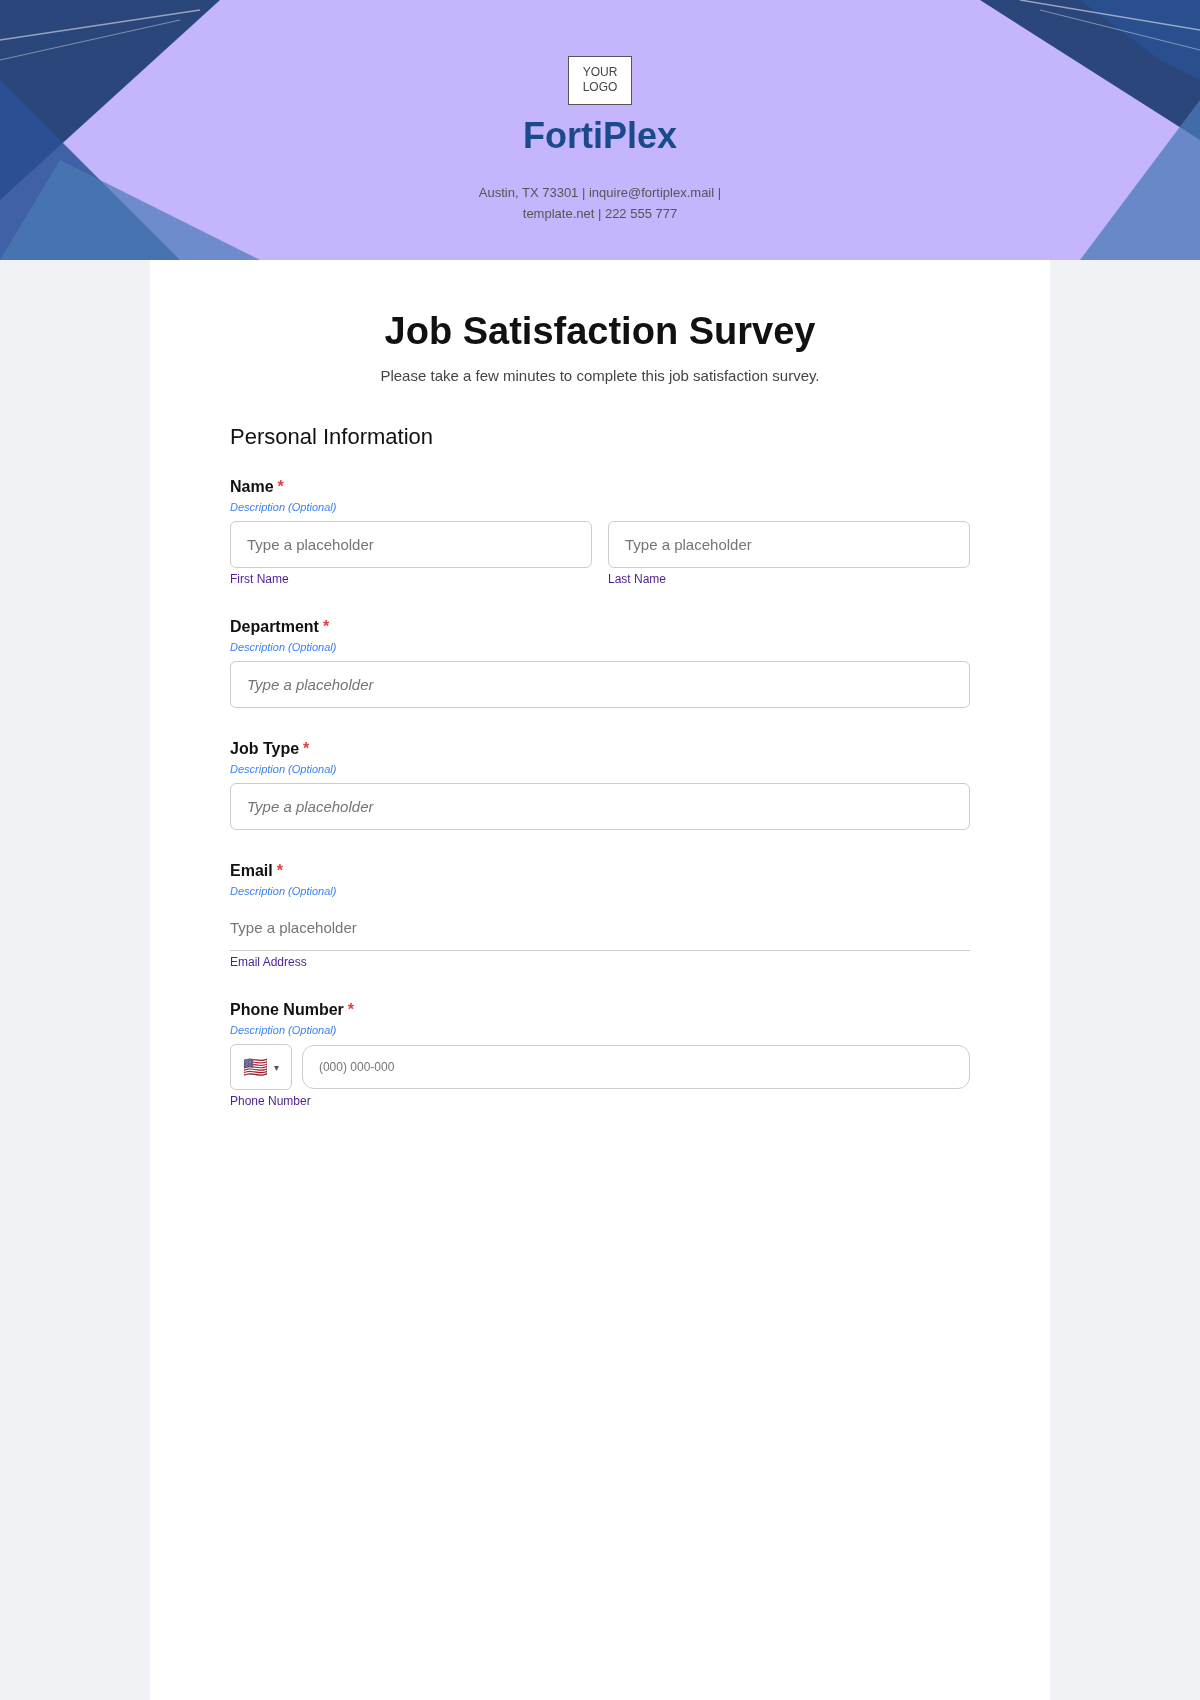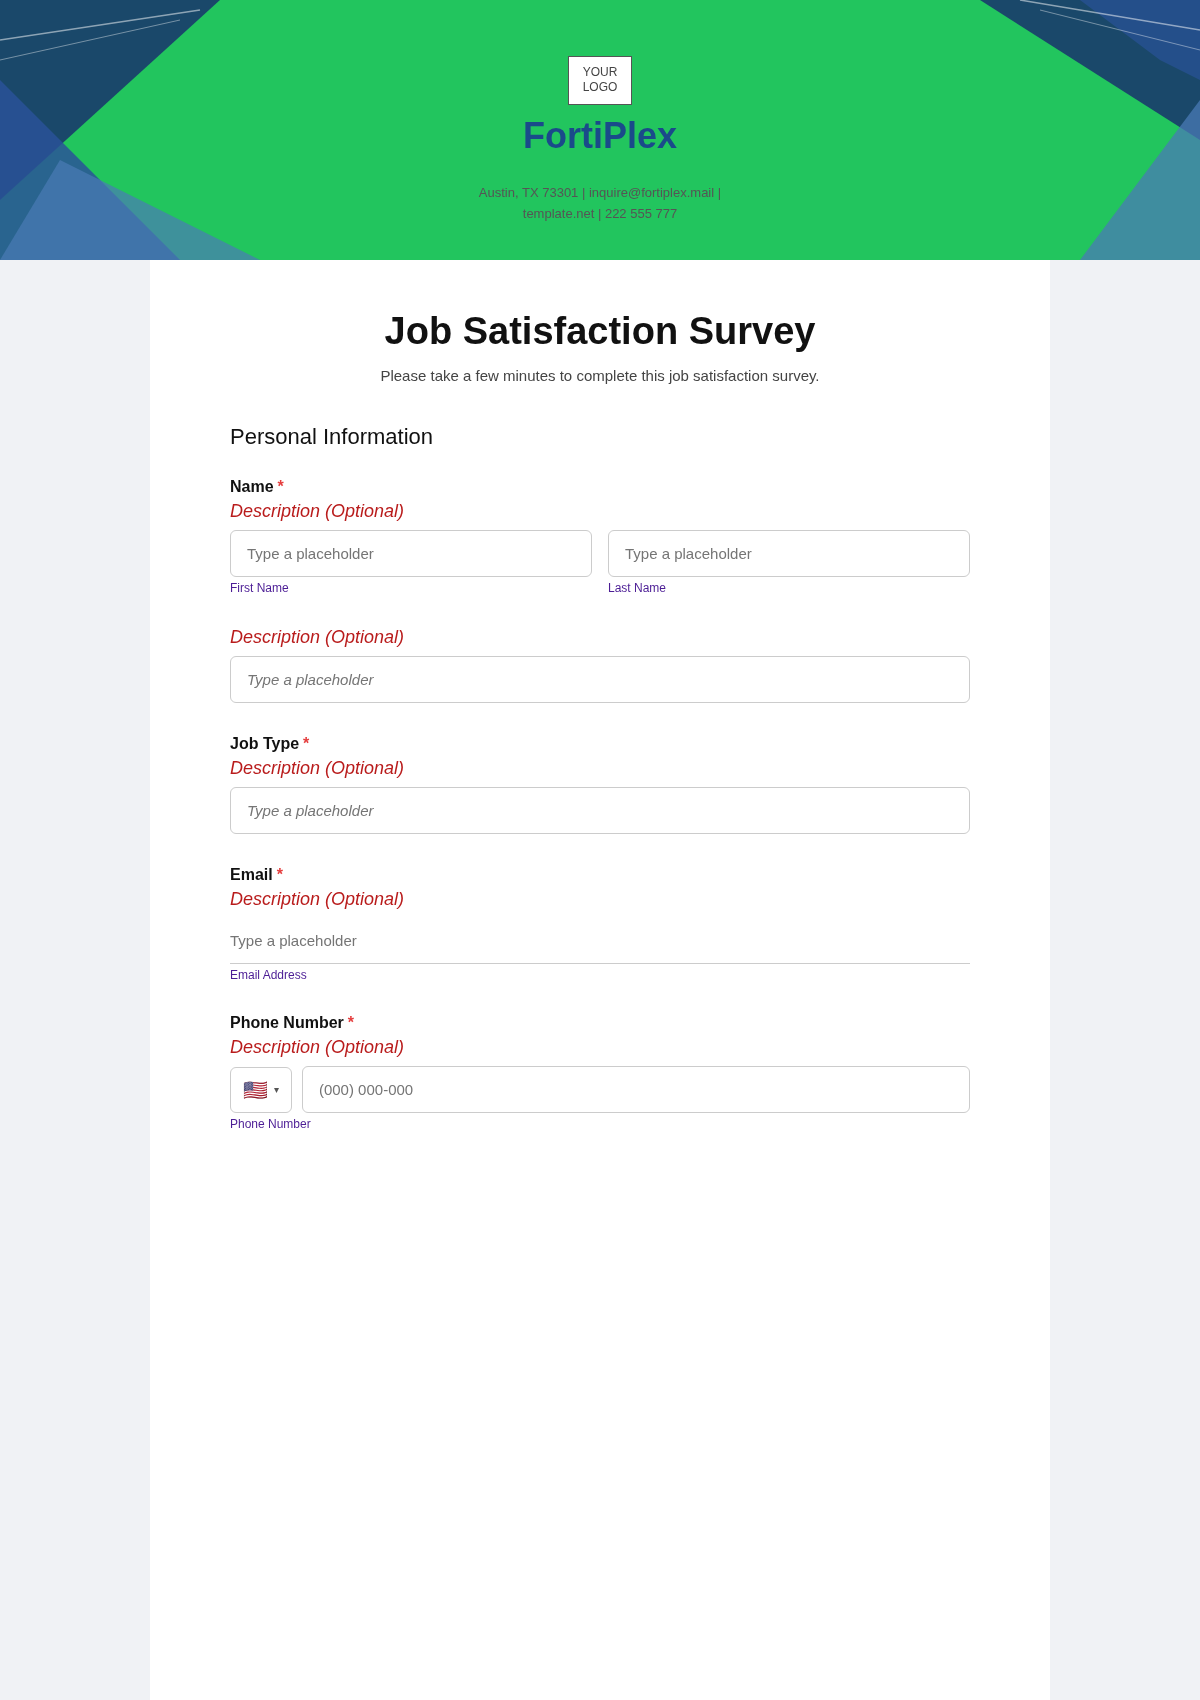--- a/index.html
+++ b/index.html
@@ -6,21 +6,21 @@
     body {
       font-family: Arial, sans-serif;
       background: #f0f2f5;
       width: 1200px;
       min-height: 1700px;
     }
 
     
     .header {
       position: relative;
-      background: #22c55e;
+      background: #c4b5fd;
       height: 260px;
       overflow: hidden;
       display: flex;
       flex-direction: column;
       align-items: center;
       justify-content: center;
       padding-top: 20px;
     }
 
     
@@ -115,22 +115,22 @@
       color: #111;
       margin-bottom: 5px;
     }
 
     .required-star {
       color: #e53e3e;
       margin-left: 4px;
     }
 
     .field-description {
-      font-size: 18px;
-      color: #b91c1c;
+      font-size: 11px;
+      color: #3b82f6;
       font-style: italic;
       margin-bottom: 8px;
     }
 
     .field-input {
       width: 100%;
       border: 1px solid #ccc;
       border-radius: 6px;
       padding: 14px 16px;
       font-size: 15px;
@@ -180,23 +180,23 @@
     }
 
     .chevron {
       font-size: 10px;
       color: #555;
     }
 
     .phone-input {
       flex: 1;
       border: 1px solid #ccc;
-      border-radius: 6px;
+      border-radius: 12px;
       padding: 14px 16px;
-      font-size: 15px;
+      font-size: 12px;
       color: #555;
       outline: none;
       background: white;
     }
 
     
     .email-input {
       width: 100%;
       border: none;
       border-bottom: 1.5px solid #ccc;
@@ -283,20 +283,23 @@
         <div class="field-helper">First Name</div>
       </div>
       <div class="field-half">
         <input type="text" class="name-input-styled" placeholder="Type a placeholder" style="">
         <div class="field-helper">Last Name</div>
       </div>
     </div>
   </div>
 
   <div class="field-group">
+    <div class="field-label">
+      <span>Department</span><span class="required-star">*</span>
+    </div>
     <div class="field-description">Description (Optional)</div>
     <input type="text" class="field-input" placeholder="Type a placeholder" style="">
   </div>
 
   <div class="field-group">
     <div class="field-label">
       <span>Job Type</span><span class="required-star">*</span>
     </div>
     <div class="field-description">Description (Optional)</div>
     <input type="text" class="field-input" placeholder="Type a placeholder" style="">

